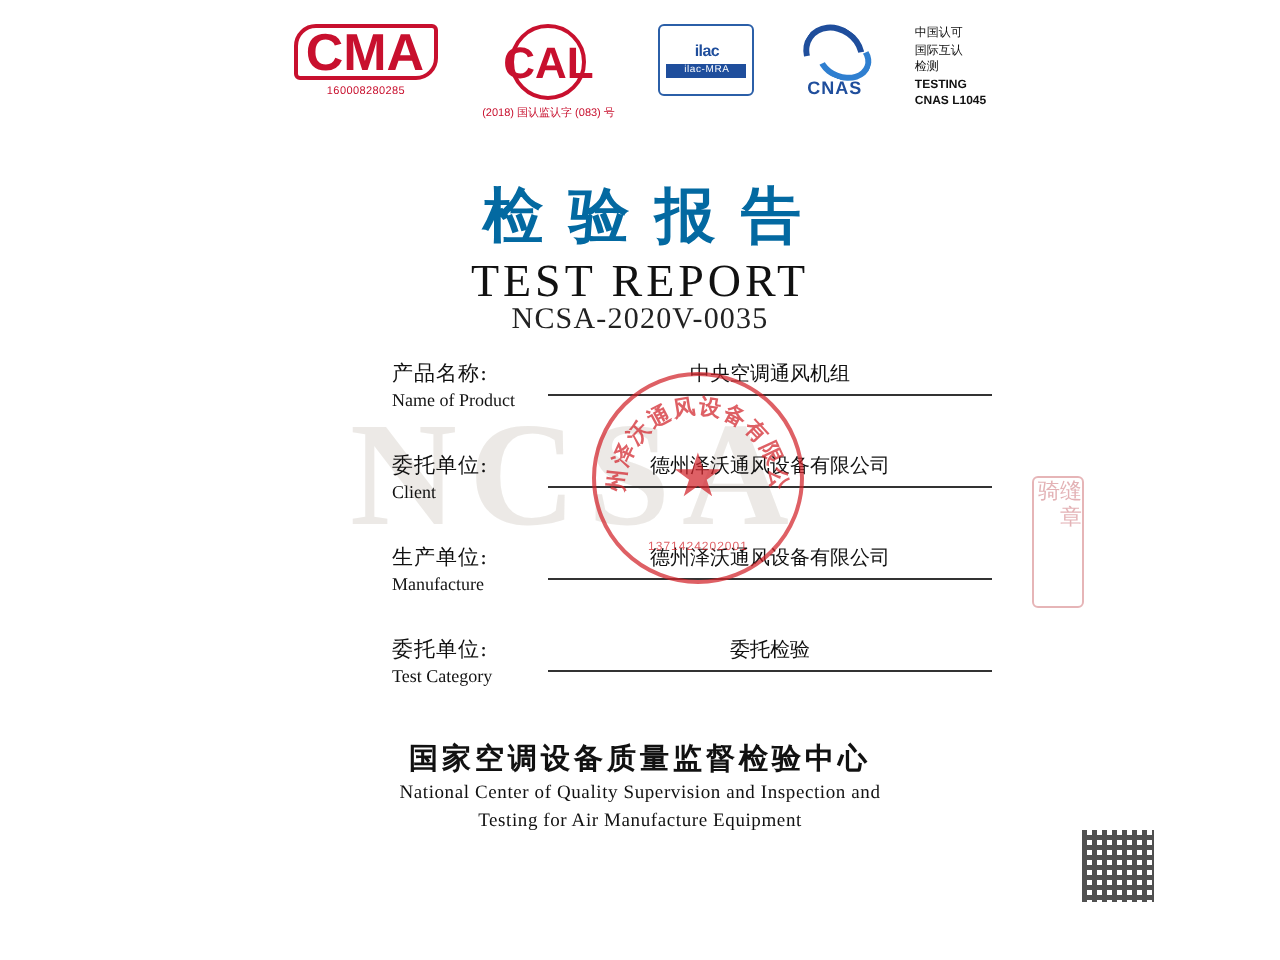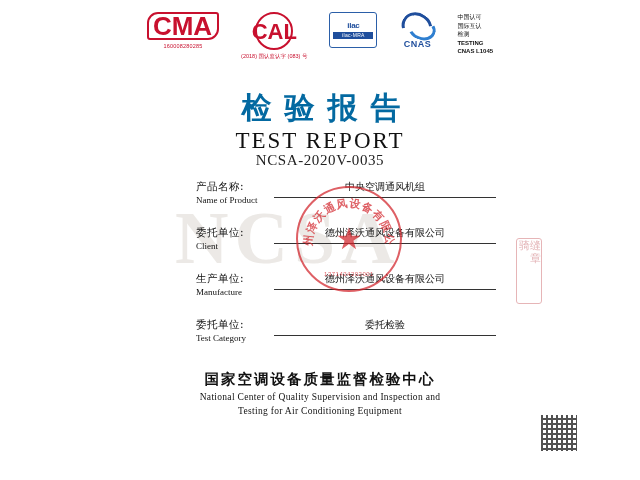--- a/index.html
+++ b/index.html
@@ -467,17 +467,17 @@
       </text>
     </svg>
     <span class="star">★</span>
     <div class="seal-bottom-text">1371424202001</div>
   </div>
 
   <div class="side-stamp">骑缝章</div>
 
   <div class="org-cn">国家空调设备质量监督检验中心</div>
   <div class="org-en1">National Center of Quality Supervision and Inspection and</div>
-  <div class="org-en2">Testing for Air Conditioning Equipment</div>
+  <div class="org-en2">Testing for Air Manufacture Equipment</div>
 
   <div class="qr"></div>
 
 </div>
 
 </body></html>

